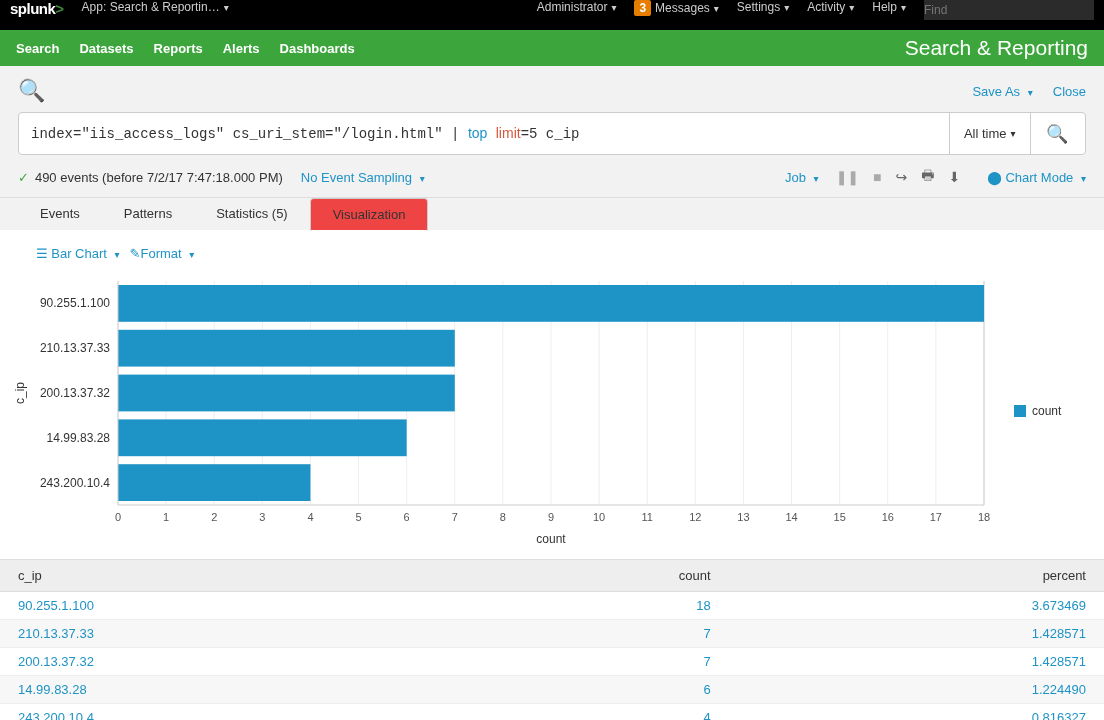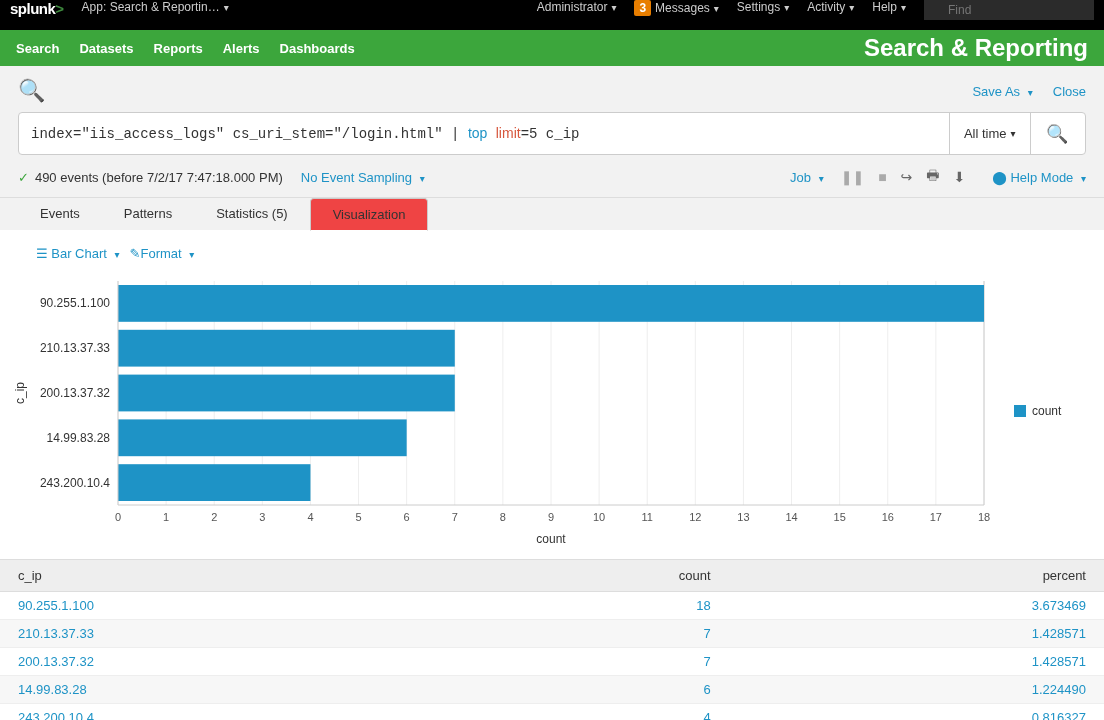--- a/index.html
+++ b/index.html
@@ -4,27 +4,27 @@
 <style>
 *{margin:0;padding:0;box-sizing:border-box;font-family:"Helvetica Neue",Arial,sans-serif}
 body{background:#fff;font-size:13px;color:#333}
 .topbar{background:#000;height:30px;display:flex;align-items:flex-start;padding:0 10px;color:#ccc;font-size:12px}
 .topbar .logo{font-weight:bold;color:#fff;font-size:15px;letter-spacing:-0.5px}
 .topbar .logo .gt{color:#3e8a3e}
 .topbar .app{margin-left:24px;color:#ccc}
 .topbar .spacer{flex:1}
 .topbar .item{margin-left:18px;display:flex;align-items:center;cursor:pointer}
 .topbar .badge{background:#e87e00;color:#fff;padding:1px 5px;border-radius:2px;margin-right:4px;font-weight:bold}
-.topbar .find{background:#2b2b2b;border:none;color:#888;padding:3px 24px;margin-left:18px;width:170px;font-size:12px}
+.topbar .find{background:#2b2b2b;border:none;color:#888;padding:3px 0;margin-left:18px;width:170px;font-size:12px}
 .caret{margin-left:4px;font-size:10px}
 .greenbar{background:#3ca63c;height:36px;display:flex;align-items:center;padding:0 16px;color:#fff;font-size:13px}
 .greenbar .nav{display:flex;gap:20px}
 .greenbar .nav div{cursor:pointer;font-weight:bold}
 .greenbar .spacer{flex:1}
-.greenbar .title{font-size:24px;font-weight:bold}
+.greenbar .title{font-size:21px;font-weight:normal}
 .sub{background:#f2f2f2;padding:12px 18px 0}
 .sub-head{display:flex;align-items:center;margin-bottom:8px}
 .sub-head .mag{color:#888;font-size:22px;margin-right:8px}
 .sub-head h1{font-size:26px;font-weight:normal;color:#333}
 .sub-head .spacer{flex:1}
 .sub-head .link{color:#1e93c6;font-size:13px;margin-left:20px;cursor:pointer}
 .searchbox{display:flex;background:#fff;border:1px solid #ccc;border-radius:4px}
 .searchbox .query{flex:1;padding:12px 12px;font-family:Consolas,"Courier New",monospace;font-size:14px;border:none;outline:none}
 .searchbox .query .kw1{color:#1e93c6}
 .searchbox .query .kw2{color:#d6563c}
@@ -121,21 +121,21 @@
     <span class="check">✓</span>
     <span>490 events (before 7/2/17 7:47:18.000 PM)</span>
     <span class="sampling"><span>No Event Sampling</span> <span class="caret">▾</span></span>
     <span class="spacer"></span>
     <span class="job"><span>Job</span> <span class="caret">▾</span></span>
     <span class="ico">❚❚</span>
     <span class="ico">■</span>
     <span class="ico active">↪</span>
     <span class="ico active">🖶</span>
     <span class="ico active">⬇</span>
-    <span class="smart">⬤ <span>Help Mode</span> <span class="caret">▾</span></span>
+    <span class="smart">⬤ <span>Chart Mode</span> <span class="caret">▾</span></span>
   </div>
 </div>
 
 <div class="tabs">
   <div class="tab">Events</div>
   <div class="tab">Patterns</div>
   <div class="tab">Statistics (5)</div>
   <div class="tab active">Visualization</div>
 </div>
 

